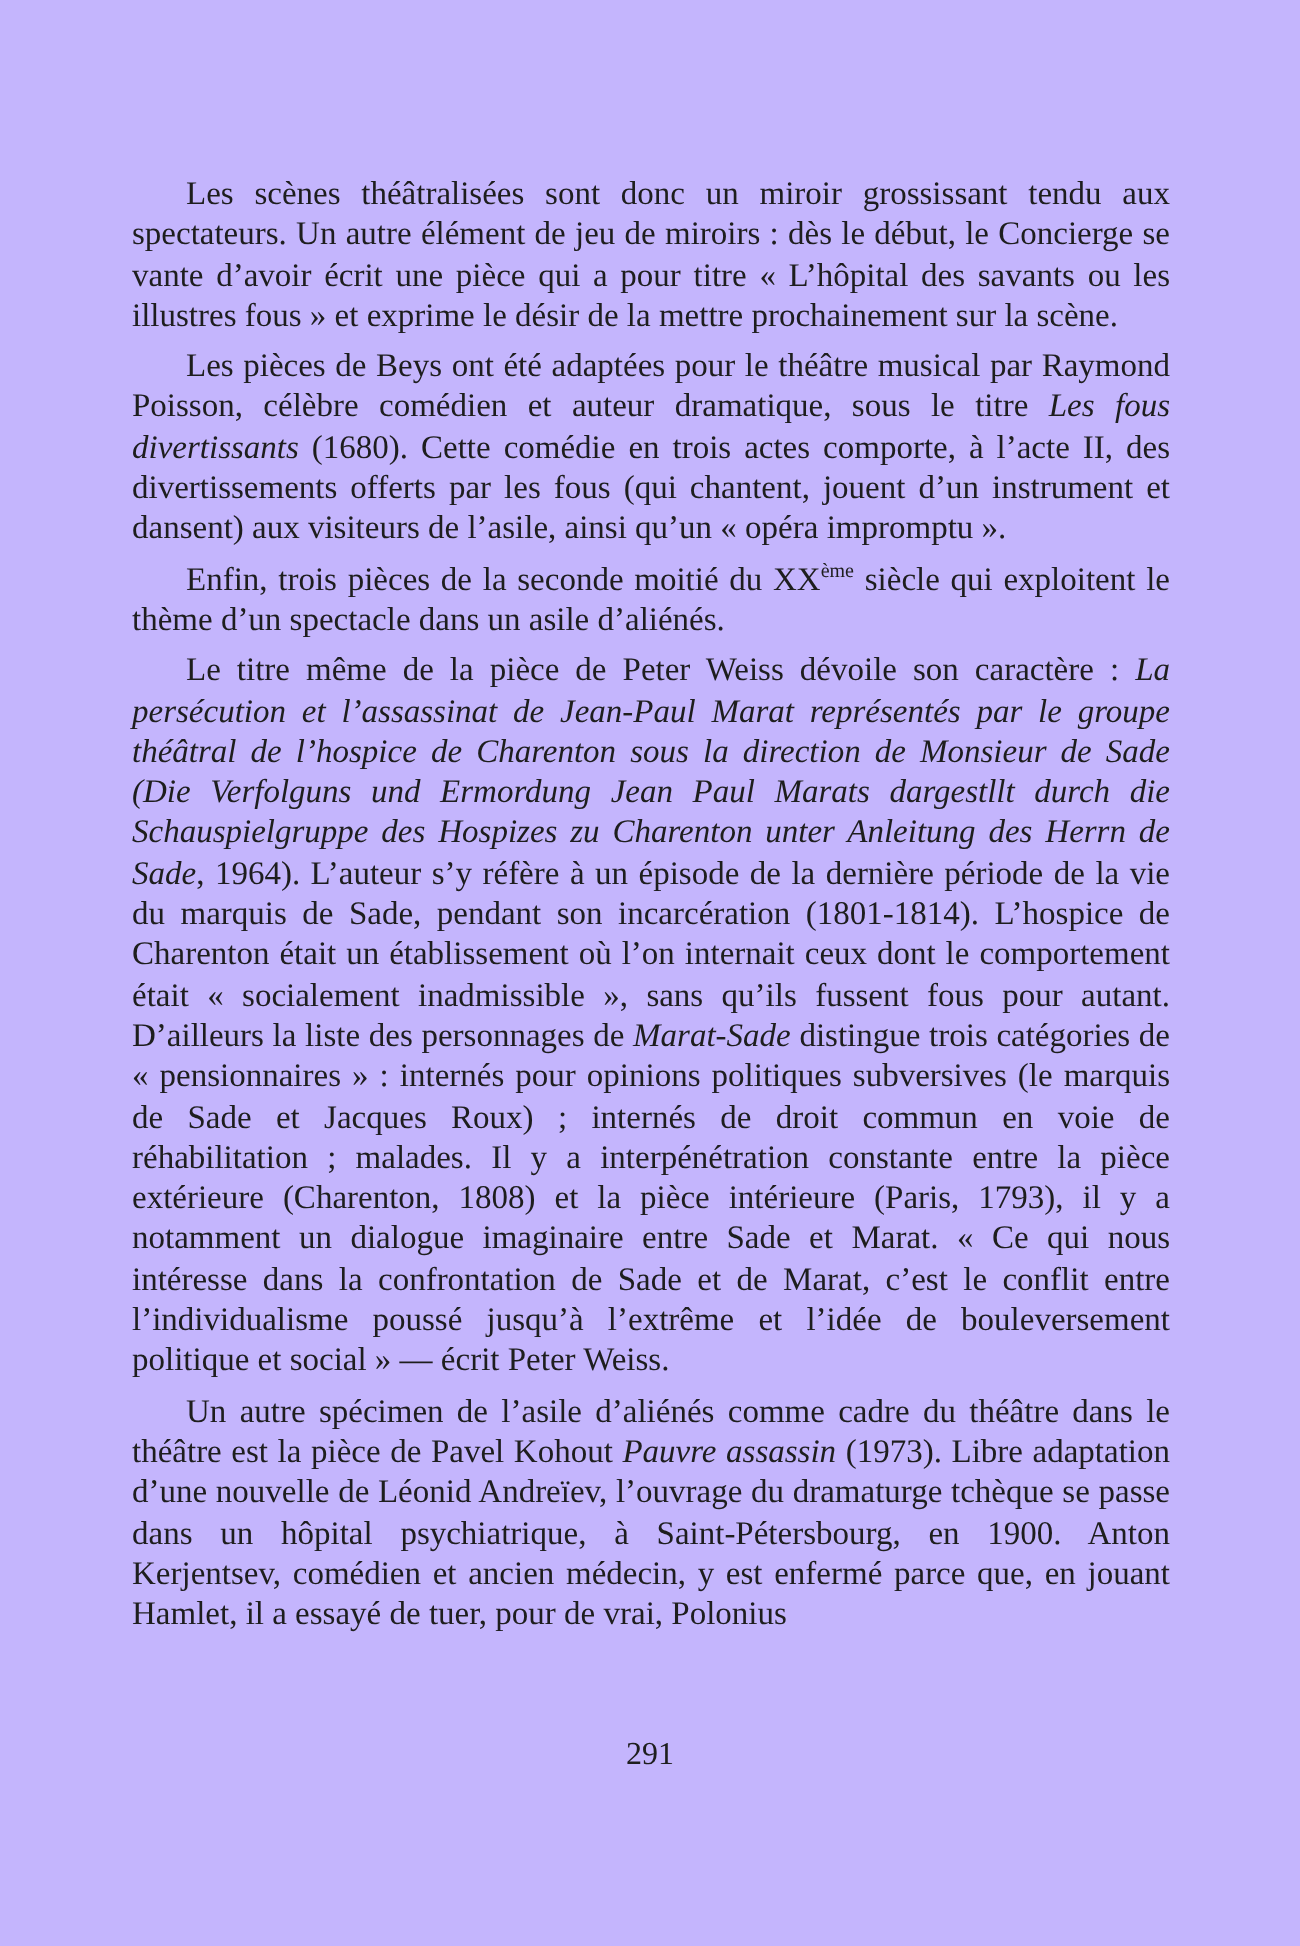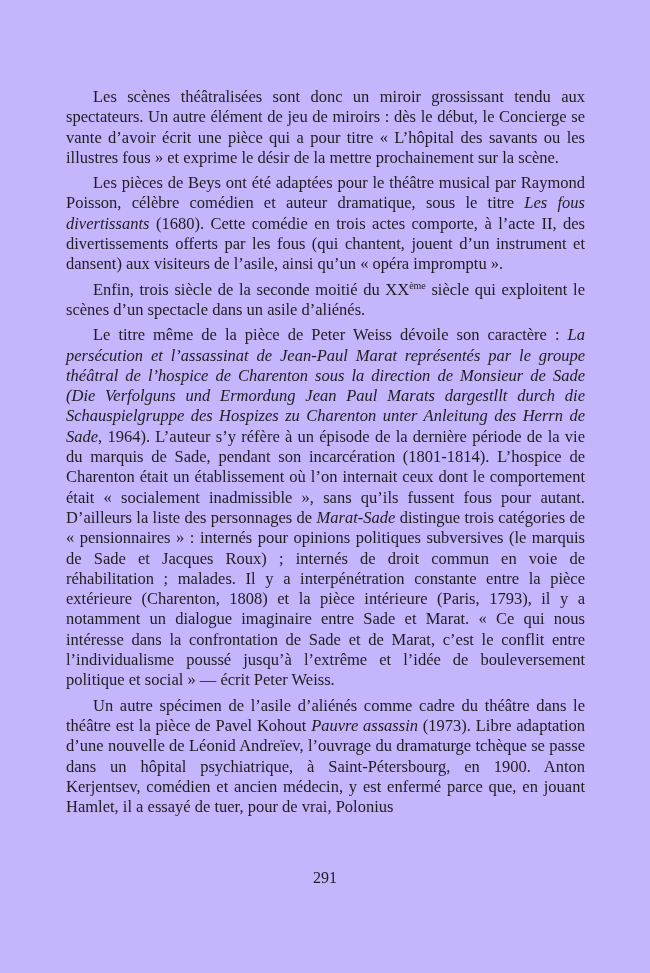--- a/index.html
+++ b/index.html
@@ -51,21 +51,21 @@
 <body>
 
 <div class="page">
 
   <div class="text-block">
 
     <p class="para"><span>Les scènes théâtralisées sont donc un miroir grossissant tendu aux spectateurs. Un autre élément de jeu de miroirs&nbsp;: dès le début, le Concierge se vante d’avoir écrit une pièce qui a pour titre «&nbsp;L’hôpital des savants ou les illustres fous&nbsp;» et exprime le désir de la mettre prochainement sur la scène.</span></p>
 
     <p class="para"><span>Les pièces de Beys ont été adaptées pour le théâtre musical par Raymond Poisson, célèbre comédien et auteur dramatique, sous le titre </span><span class="it">Les fous divertissants</span><span> (1680). Cette comédie en trois actes comporte, à l’acte II, des divertissements offerts par les fous (qui chantent, jouent d’un instrument et dansent) aux visiteurs de l’asile, ainsi qu’un «&nbsp;opéra impromptu&nbsp;».</span></p>
 
-    <p class="para"><span>Enfin, trois siècle de la seconde moitié du XX</span><sup class="sup">ème</sup><span> siècle qui exploitent le scènes d’un spectacle dans un asile d’aliénés.</span></p>
+    <p class="para"><span>Enfin, trois pièces de la seconde moitié du XX</span><sup class="sup">ème</sup><span> siècle qui exploitent le thème d’un spectacle dans un asile d’aliénés.</span></p>
 
     <p class="para"><span>Le titre même de la pièce de Peter Weiss dévoile son caractère&nbsp;: </span><span class="it">La persécution et l’assassinat de Jean-Paul Marat représentés par le groupe théâtral de l’hospice de Charenton sous la direction de Monsieur de Sade (Die Verfolguns und Ermordung Jean Paul Marats dargestllt durch die Schauspielgruppe des Hospizes zu Charenton unter Anleitung des Herrn de Sade</span><span>, 1964). L’auteur s’y réfère à un épisode de la dernière période de la vie du marquis de Sade, pendant son incarcération (1801-1814). L’hospice de Charenton était un établissement où l’on internait ceux dont le comportement était «&nbsp;socialement inadmissible&nbsp;», sans qu’ils fussent fous pour autant. D’ailleurs la liste des personnages de </span><span class="it">Marat-Sade</span><span> distingue trois catégories de «&nbsp;pensionnaires&nbsp;»&nbsp;: internés pour opinions politiques subversives (le marquis de Sade et Jacques Roux)&nbsp;; internés de droit commun en voie de réhabilitation&nbsp;; malades. Il y a interpénétration constante entre la pièce extérieure (Charenton, 1808) et la pièce intérieure (Paris, 1793), il y a notamment un dialogue imaginaire entre Sade et Marat. «&nbsp;Ce qui nous intéresse dans la confrontation de Sade et de Marat, c’est le conflit entre l’individualisme poussé jusqu’à l’extrême et l’idée de bouleversement politique et social&nbsp;» — écrit Peter Weiss.</span></p>
 
     <p class="para"><span>Un autre spécimen de l’asile d’aliénés comme cadre du théâtre dans le théâtre est la pièce de Pavel Kohout </span><span class="it">Pauvre assassin</span><span> (1973). Libre adaptation d’une nouvelle de Léonid Andreïev, l’ouvrage du dramaturge tchèque se passe dans un hôpital psychiatrique, à Saint-Pétersbourg, en 1900. Anton Kerjentsev, comédien et ancien médecin, y est enfermé parce que, en jouant Hamlet, il a essayé de tuer, pour de vrai, Polonius</span></p>
 
   </div>
 
   <div class="page-number">291</div>
 
 </div>

